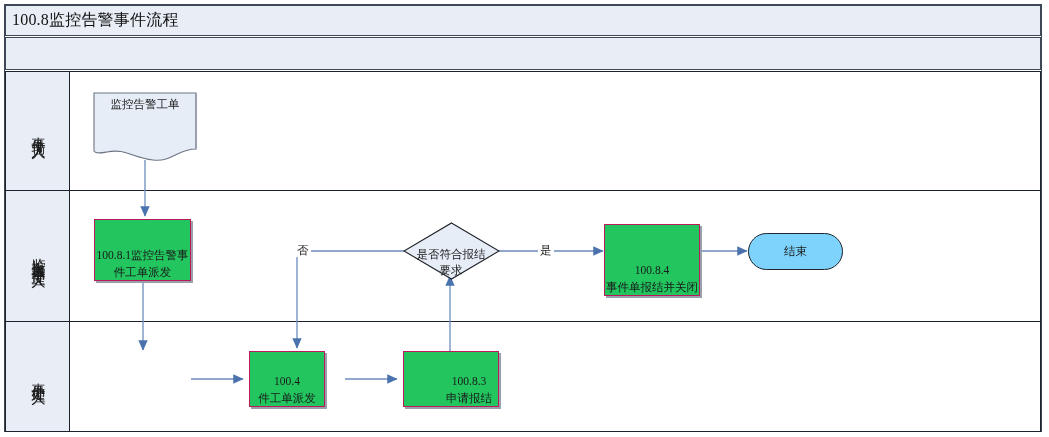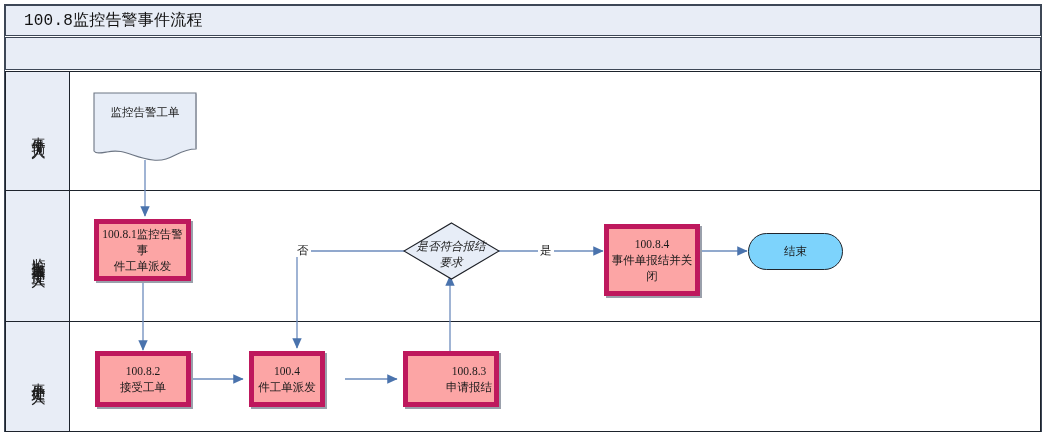--- a/index.html
+++ b/index.html
@@ -39,24 +39,23 @@
     height: 31px;
     box-sizing: border-box;
     background: #e8edf6;
     border: 1px solid #3d4756;
     display: flex;
     align-items: center;
   }
   .title-band .title-text {
     font-size: 16px;
     color: #111111;
-    padding-left: 18px;
+    padding-left: 6px;
     letter-spacing: 0.2px;
     white-space: nowrap;
-    font-family: Liberation Mono, monospace;
   }
   .sub-band {
     position: absolute;
     left: 5px;
     top: 37px;
     width: 1036px;
     height: 33px;
     box-sizing: border-box;
     background: #e8edf6;
     border: 1px solid #3d4756;
@@ -105,23 +104,24 @@
     box-sizing: border-box;
     display: flex;
     align-items: center;
     justify-content: center;
     text-align: center;
     font-size: 11.5px;
     line-height: 1.42;
     color: #1a1a1a;
   }
   .box {
-    background: #fca5a5;
-    border: 5px solid #be185d;
+    background: #22c55e;
+    border: 1px solid #be185d;
     box-shadow: 2px 2px 0 0 #9aa0ab;
+    align-items: flex-end;
   }
   .terminal {
     background: #7dd3fc;
     border: 1.4px solid #20242b;
     border-radius: 999px;
   }
   .doc {
     color: #1a1a1a;
   }
   .doc svg { position: absolute; left: 0; top: 0; }
@@ -131,25 +131,24 @@
     width: 100%;
     text-align: center;
     font-size: 11.5px;
   }
   .diamond-wrap { color: #1a1a1a; }
   .diamond-wrap svg { position: absolute; left: 0; top: 0; }
   .diamond-wrap .dia-label {
     position: relative;
     z-index: 2;
     width: 86px;
-    margin: 4px auto;
+    margin: 12px auto;
     text-align: center;
     font-size: 11.5px;
     line-height: 1.35;
-    font-style: italic;
   }
 
   
   .conn-layer {
     position: absolute;
     left: 0;
     top: 0;
     width: 1049px;
     height: 437px;
     pointer-events: none;
@@ -221,21 +220,21 @@
   </svg>
 
   <div class="edge-label" style="left:295px; top:244px;">否</div>
   <div class="edge-label" style="left:538px; top:244px;">是</div>
 
   <div class="shape doc" style="left:93px; top:92px; width:104px; height:70px;">
     <svg width="104" height="70" viewBox="0 0 104 70">
       <path d="M1,1 L103,1 L103,57 C84,57 80,70 60,68 C40,66 32,56 14,60 C8,61 3,62 1,59 Z" fill="#e7edf7" stroke="#6d7684" stroke-width="1.1"></path>
       <path d="M103,2 L103,57" stroke="#9aa0ab" stroke-width="2"></path>
     </svg>
-    <span class="doc-label" style="position:absolute; left:0; top:12px;">监控告警工单</span>
+    <span class="doc-label" style="position:absolute; left:0; top:4px;">监控告警工单</span>
   </div>
 
   <div class="shape box" style="left:94px; top:219px; width:97px; height:62px;">
     <span>
       <span>100.8.1监控告警事</span><br>
       <span>件工单派发</span>
     </span>
   </div>
 
   <div class="shape diamond-wrap" style="left:403px; top:222px; width:97px; height:58px;">
@@ -252,26 +251,20 @@
     <span>
       <span>100.8.4</span><br>
       <span>事件单报结并关闭</span>
     </span>
   </div>
 
   <div class="shape terminal" style="left:748px; top:233px; width:95px; height:37px;">
     <span>结束</span>
   </div>
 
-  <div class="shape box" style="left:95px; top:351px; width:96px; height:56px;">
-    <span>
-      <span>100.8.2</span><br>
-      <span>接受工单</span>
-    </span>
-  </div>
 
   <div class="shape box" style="left:249px; top:351px; width:76px; height:56px;">
     <span>
       <span>100.4</span><br>
       <span>件工单派发</span>
     </span>
   </div>
 
   <div class="shape box" style="left:403px; top:351px; width:96px; height:56px;padding-left:36px;">
     <span>

